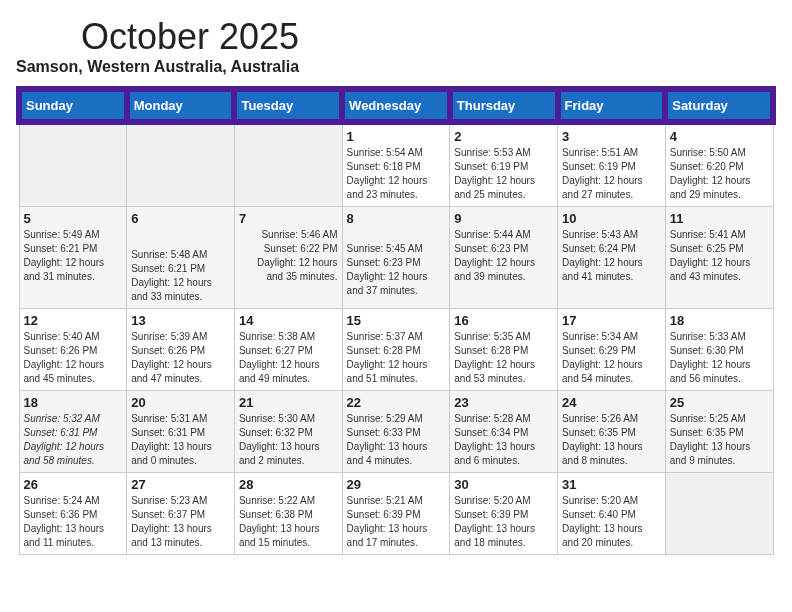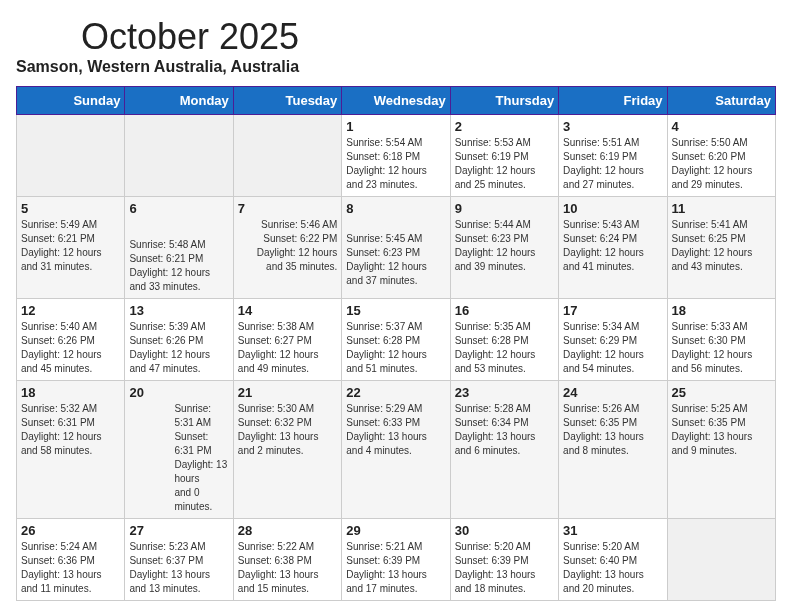--- a/index.html
+++ b/index.html
@@ -49,25 +49,25 @@
       font-weight: bold;
     }
     table {
       width: 100%;
       border-collapse: collapse;
       table-layout: fixed;
     }
     thead tr th {
       background-color: #1a6fc4;
       color: #fff;
-      text-align: right;
+      text-align: left;
       padding: 6px 4px;
       font-size: 13px;
       font-weight: bold;
-      border: 1px solid #4c1d95;
+      border: 6px solid #4c1d95;
     }
     tbody tr td {
       border: 1px solid #ccc;
       vertical-align: top;
       padding: 4px;
       font-size: 10.5px;
       color: #222;
       height: 80px;
       background: #fff;
     }
@@ -243,28 +243,28 @@
           <span class="day-number">18</span>
           <div class="cell-info" style="white-space: pre-line;">Sunrise: 5:33 AM
 Sunset: 6:30 PM
 Daylight: 12 hours
 and 56 minutes.</div>
         </td>
       </tr>
       <tr>
         <td>
           <span class="day-number">18</span>
-          <div class="cell-info" style="white-space: pre-line;">Sunrise: 5:32 AM
+          <div class="cell-info" style="white-space: pre-line; font-style: italic;">Sunrise: 5:32 AM
 Sunset: 6:31 PM
 Daylight: 12 hours
 and 58 minutes.</div>
         </td>
         <td>
           <span class="day-number">20</span>
-          <div class="cell-info" style="white-space: pre-line; margin-left: 45px;">Sunrise: 5:31 AM
+          <div class="cell-info" style="white-space: pre-line;">Sunrise: 5:31 AM
 Sunset: 6:31 PM
 Daylight: 13 hours
 and 0 minutes.</div>
         </td>
         <td>
           <span class="day-number">21</span>
           <div class="cell-info" style="white-space: pre-line;">Sunrise: 5:30 AM
 Sunset: 6:32 PM
 Daylight: 13 hours
 and 2 minutes.</div>

